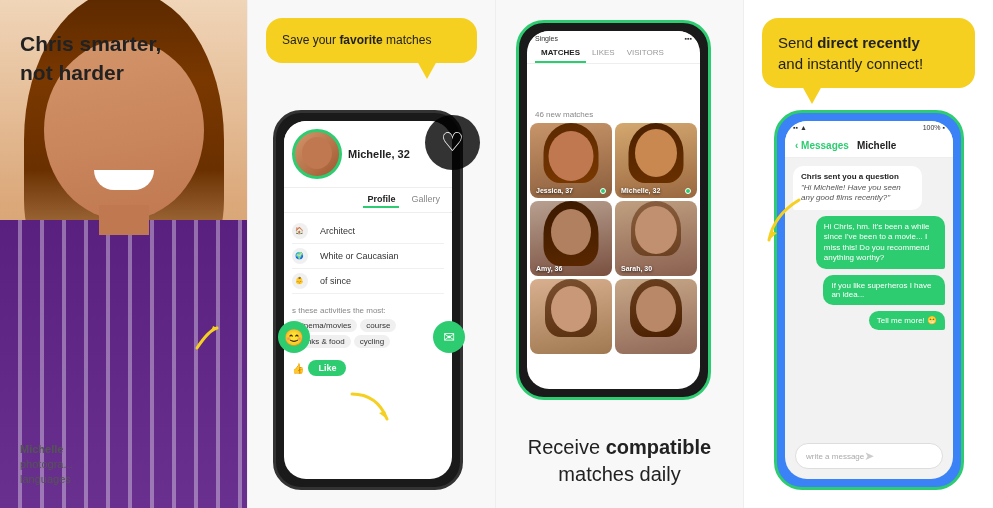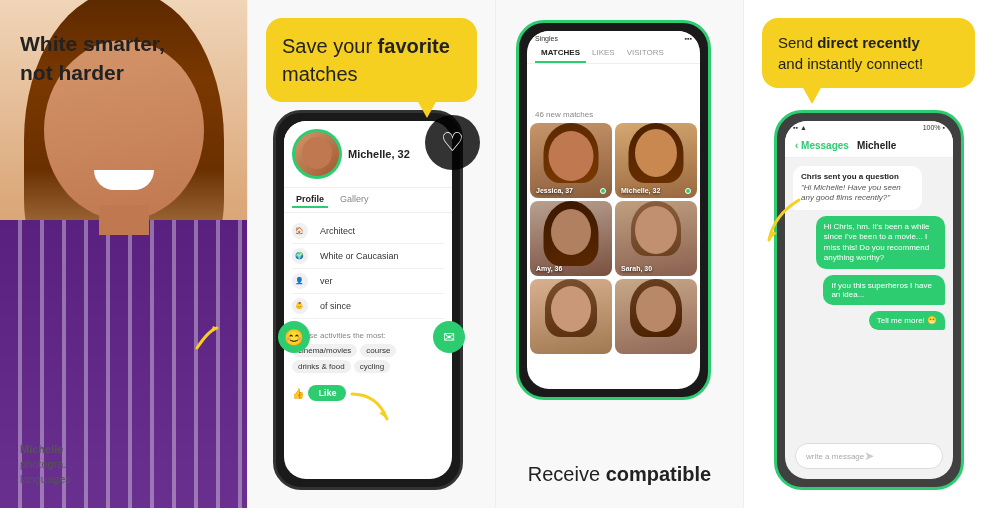--- a/index.html
+++ b/index.html
@@ -59,21 +59,21 @@
     }
     .panel-2 .speech-bubble {
       position: absolute;
       top: 18px;
       left: 18px;
       right: 18px;
       background: #f5d020;
       border-radius: 16px;
       padding: 14px 16px;
       z-index: 10;
-      font-size: 20px;
+      font-size: 12px;
       font-weight: 400;
       color: #222;
       line-height: 1.4;
     }
     .panel-2 .speech-bubble strong {
       font-weight: 700;
     }
     .panel-2 .speech-bubble::after {
       content: '';
       position: absolute;
@@ -131,20 +131,21 @@
     .panel-2 .profile-name {
       font-size: 11px;
       font-weight: 600;
       color: #222;
     }
     .panel-2 .profile-tabs {
       display: flex;
       gap: 8px;
       padding: 4px 8px;
       border-bottom: 1px solid #eee;
+      justify-content: flex-end;
     }
     .panel-2 .profile-tab {
       font-size: 9px;
       color: #888;
       padding: 2px 4px;
     }
     .panel-2 .profile-tab.active {
       color: #222;
       font-weight: 600;
       border-bottom: 2px solid #2ecc71;
@@ -389,21 +390,21 @@
       border-left: 10px solid transparent;
       border-right: 10px solid transparent;
       border-top: 18px solid #f5d020;
     }
     .panel-4 .phone-mock {
       position: absolute;
       top: 110px;
       left: 30px;
       width: 190px;
       height: 380px;
-      background: #404040;
+      background: #3b82f6;
       border-radius: 28px;
       border: 3px solid #2ecc71;
       overflow: hidden;
     }
     .panel-4 .phone-screen {
       position: absolute;
       top: 8px; left: 8px; right: 8px; bottom: 8px;
       background: #f2f2f2;
       border-radius: 22px;
       overflow: hidden;
@@ -551,21 +552,21 @@
     <div style="position:absolute;top:170px;left:50%;transform:translateX(-50%);width:60px;height:20px;background:#fff;border-radius:0 0 20px 20px;z-index:4;"></div>
 
     <div style="position:absolute;top:220px;left:0;right:0;bottom:0;background:linear-gradient(180deg,#5a2080 0%,#6a3090 100%);z-index:3;overflow:hidden;">
       <div style="width:100%;height:100%;background:repeating-linear-gradient(90deg,transparent 0px,transparent 18px,rgba(255,255,255,0.35) 18px,rgba(255,255,255,0.35) 22px);"></div>
     </div>
 
     <div style="position:absolute;top:205px;left:50%;transform:translateX(-50%);width:50px;height:30px;background:#c07850;z-index:4;"></div>
   </div>
 
   <div class="headline">
-    <span style="white-space:pre-line;font-size:21px;font-weight:800;color:#222;">White smarter,
+    <span style="white-space:pre-line;font-size:21px;font-weight:800;color:#222;">Chris smarter,
 not harder</span>
   </div>
 
   <div style="position:absolute;bottom:148px;right:22px;z-index:10;">
     <svg width="36" height="36" viewBox="0 0 36 36">
       <path d="M8 28 Q20 10 28 8" stroke="#f5d020" stroke-width="3" fill="none" stroke-linecap="round"></path>
       <polygon points="28,8 22,12 24,6" fill="#f5d020"></polygon>
     </svg>
   </div>
 
@@ -596,24 +597,20 @@
         <div class="profile-tab">Gallery</div>
       </div>
       <div class="profile-fields">
         <div class="field-row">
           <div class="field-icon">🏠</div>
           <div class="field-text">Architect</div>
         </div>
         <div class="field-row">
           <div class="field-icon">🌍</div>
           <div class="field-text">White or Caucasian</div>
-        </div>
-        <div class="field-row">
-          <div class="field-icon">👤</div>
-          <div class="field-text">ver</div>
         </div>
         <div class="field-row">
           <div class="field-icon">👶</div>
           <div class="field-text">of since</div>
         </div>
       </div>
       <div class="activities-section">
         <div class="activities-label">s these activities the most:</div>
         <div class="activity-tags">
           <span class="activity-tag">cinema/movies</span>
@@ -697,21 +694,21 @@
         <div class="match-card">
           <div class="face-sim face-sim-6">
             <div style="width:52px;height:58px;background:linear-gradient(170deg,#6a4020,#4a2000);border-radius:50% 50% 30% 30%;position:absolute;top:0;left:50%;transform:translateX(-50%);"></div>
             <div style="width:40px;height:46px;background:#b88868;border-radius:50%;position:absolute;top:7px;left:50%;transform:translateX(-50%);"></div>
           </div>
         </div>
       </div>
     </div>
   </div>
   <div class="bottom-text">
-    <span>Receive</span> <strong><span>compatible</span></strong><br>
+    <span>Receive</span> <strong><span>compatible</span></strong><br><span>matches daily</span>
   </div>
 </div>
 
 <div class="panel-4">
   <div class="speech-bubble">
     Send <strong>direct recently</strong><br>and instantly connect!
   </div>
 
   <div style="position:absolute;top:195px;left:15px;z-index:15;">
     <svg width="45" height="50" viewBox="0 0 45 50">
@@ -732,21 +729,21 @@
       </div>
       <div class="chat-messages">
         <div class="bubble-question">
           <div class="sender">Chris sent you a question</div>
           <div class="msg-text">"Hi Michelle! Have you seen any good films recently?"</div>
         </div>
         <div class="bubble-reply">
           Hi Chris, hm. It's been a while since I've been to a movie... I miss this! Do you recommend anything worthy?
         </div>
         <div class="bubble-reply2">
-          If you this superheros I have an idea...
+          If you like superheros I have an idea...
         </div>
         <div class="bubble-last">
           Tell me more! 😁
         </div>
       </div>
       <div class="chat-input-bar">
         <span class="input-placeholder">write a message</span>
         <span class="send-icon">➤</span>
       </div>
     </div>

